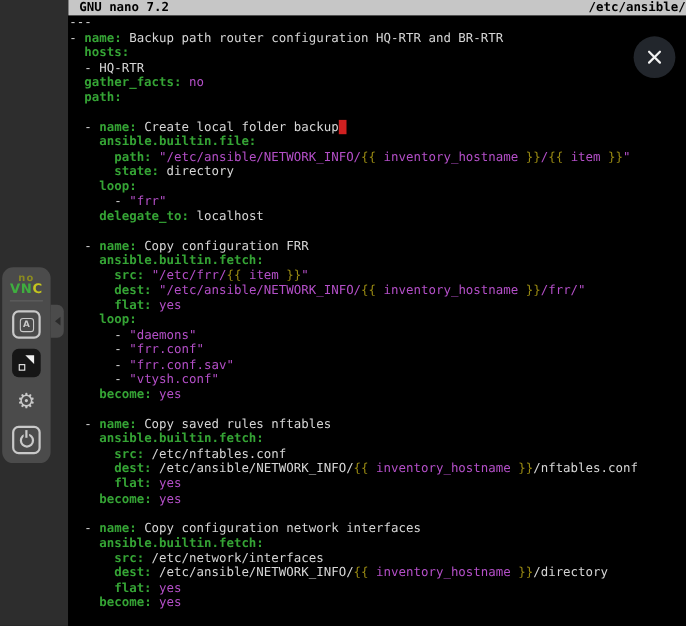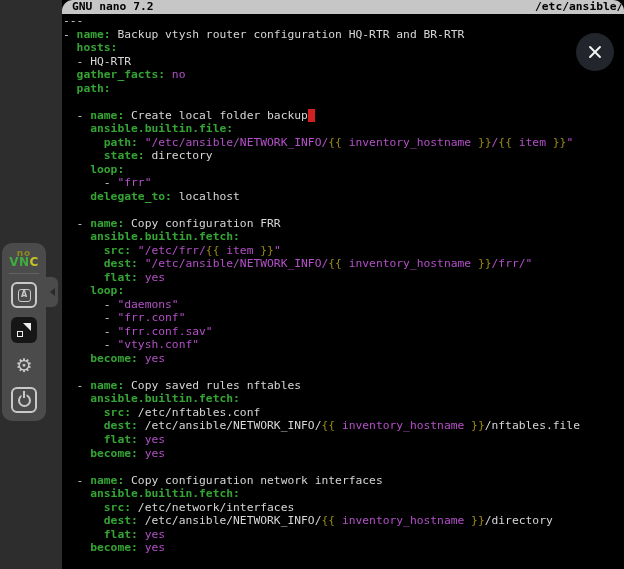--- a/index.html
+++ b/index.html
@@ -75,21 +75,21 @@
   }
   .handle-tri {
     width:0; height:0;
     border-top:4px solid transparent; border-bottom:4px solid transparent;
     border-right:5px solid #2a2a2a;
   }
 
   
   .terminal {
     position:absolute; left:62px; top:0; width:562px; height:569px;
-    background:#000; overflow:hidden;border-radius:11px;
+    background:#000; overflow:hidden;
   }
   .titlebar {
     position:relative; height:14px; background:#c6c6c6; color:#000;
     font-size:11.3px; line-height:14px; font-weight:bold; white-space:pre;
     overflow:hidden;
   }
   .title-left  { position:absolute; left:10px; top:0; }
   .title-right { position:absolute; left:473px; top:0; }
   .content { position:absolute; left:1px; top:14px; font-size:11.3px; }
   .line { height:13.53px; line-height:13.53px; white-space:pre; }
@@ -147,21 +147,21 @@
   <span class="handle-tri"></span>
 </div>
 
 <div class="terminal">
   <div class="titlebar">
     <span class="title-left">GNU nano 7.2</span>
     <span class="title-right">/etc/ansible/b</span>
   </div>
   <div class="content">
       <div class="line"><span class="seg-t">---</span></div>
-      <div class="line"><span class="seg-t">- </span><span class="seg-k">name:</span><span class="seg-t"> Backup vtysh router configuration HQ-RTR and BR-RTR</span></div>
+      <div class="line"><span class="seg-t">- </span><span class="seg-k">name:</span><span class="seg-t"> Backup path router configuration HQ-RTR and BR-RTR</span></div>
       <div class="line"><span class="seg-t">  </span><span class="seg-k">hosts:</span></div>
       <div class="line"><span class="seg-t">  - HQ-RTR</span></div>
       <div class="line"><span class="seg-t">  </span><span class="seg-k">gather_facts:</span><span class="seg-t"> </span><span class="seg-s">no</span></div>
       <div class="line"><span class="seg-t">  </span><span class="seg-k">path:</span></div>
       <div class="line"></div>
       <div class="line"><span class="seg-t">  - </span><span class="seg-k">name:</span><span class="seg-t"> Create local folder backup</span><span class="seg-cur"> </span></div>
       <div class="line"><span class="seg-t">    </span><span class="seg-k">ansible.builtin.file:</span></div>
       <div class="line"><span class="seg-t">      </span><span class="seg-k">path:</span><span class="seg-t"> </span><span class="seg-s">"/etc/ansible/NETWORK_INFO/</span><span class="seg-b">{{</span><span class="seg-s"> inventory_hostname </span><span class="seg-b">}}</span><span class="seg-s">/</span><span class="seg-b">{{</span><span class="seg-s"> item </span><span class="seg-b">}}</span><span class="seg-s">"</span></div>
       <div class="line"><span class="seg-t">      </span><span class="seg-k">state:</span><span class="seg-t"> directory</span></div>
       <div class="line"><span class="seg-t">    </span><span class="seg-k">loop:</span></div>
@@ -176,21 +176,21 @@
       <div class="line"><span class="seg-t">    </span><span class="seg-k">loop:</span></div>
       <div class="line"><span class="seg-t">      - </span><span class="seg-s">"daemons"</span></div>
       <div class="line"><span class="seg-t">      - </span><span class="seg-s">"frr.conf"</span></div>
       <div class="line"><span class="seg-t">      - </span><span class="seg-s">"frr.conf.sav"</span></div>
       <div class="line"><span class="seg-t">      - </span><span class="seg-s">"vtysh.conf"</span></div>
       <div class="line"><span class="seg-t">    </span><span class="seg-k">become:</span><span class="seg-t"> </span><span class="seg-s">yes</span></div>
       <div class="line"></div>
       <div class="line"><span class="seg-t">  - </span><span class="seg-k">name:</span><span class="seg-t"> Copy saved rules nftables</span></div>
       <div class="line"><span class="seg-t">    </span><span class="seg-k">ansible.builtin.fetch:</span></div>
       <div class="line"><span class="seg-t">      </span><span class="seg-k">src:</span><span class="seg-t"> /etc/nftables.conf</span></div>
-      <div class="line"><span class="seg-t">      </span><span class="seg-k">dest:</span><span class="seg-t"> /etc/ansible/NETWORK_INFO/</span><span class="seg-b">{{</span><span class="seg-s"> inventory_hostname </span><span class="seg-b">}}</span><span class="seg-t">/nftables.file</span></div>
+      <div class="line"><span class="seg-t">      </span><span class="seg-k">dest:</span><span class="seg-t"> /etc/ansible/NETWORK_INFO/</span><span class="seg-b">{{</span><span class="seg-s"> inventory_hostname </span><span class="seg-b">}}</span><span class="seg-t">/nftables.conf</span></div>
       <div class="line"><span class="seg-t">      </span><span class="seg-k">flat:</span><span class="seg-t"> </span><span class="seg-s">yes</span></div>
       <div class="line"><span class="seg-t">    </span><span class="seg-k">become:</span><span class="seg-t"> </span><span class="seg-s">yes</span></div>
       <div class="line"></div>
       <div class="line"><span class="seg-t">  - </span><span class="seg-k">name:</span><span class="seg-t"> Copy configuration network interfaces</span></div>
       <div class="line"><span class="seg-t">    </span><span class="seg-k">ansible.builtin.fetch:</span></div>
       <div class="line"><span class="seg-t">      </span><span class="seg-k">src:</span><span class="seg-t"> /etc/network/interfaces</span></div>
       <div class="line"><span class="seg-t">      </span><span class="seg-k">dest:</span><span class="seg-t"> /etc/ansible/NETWORK_INFO/</span><span class="seg-b">{{</span><span class="seg-s"> inventory_hostname </span><span class="seg-b">}}</span><span class="seg-t">/directory</span></div>
       <div class="line"><span class="seg-t">      </span><span class="seg-k">flat:</span><span class="seg-t"> </span><span class="seg-s">yes</span></div>
       <div class="line"><span class="seg-t">    </span><span class="seg-k">become:</span><span class="seg-t"> </span><span class="seg-s">yes</span></div>
     </div>

